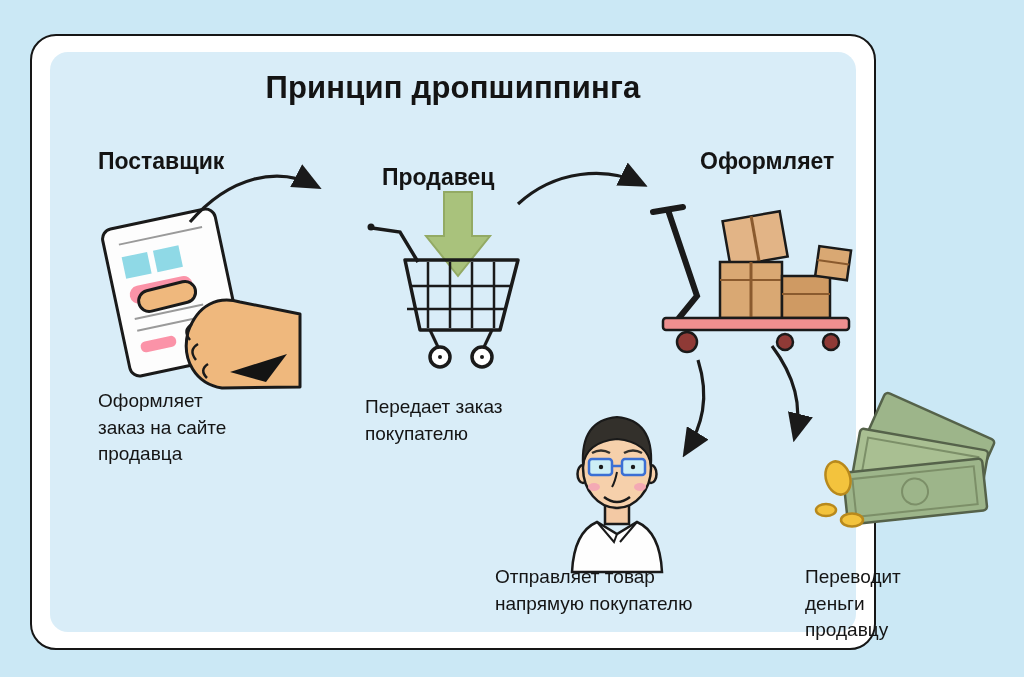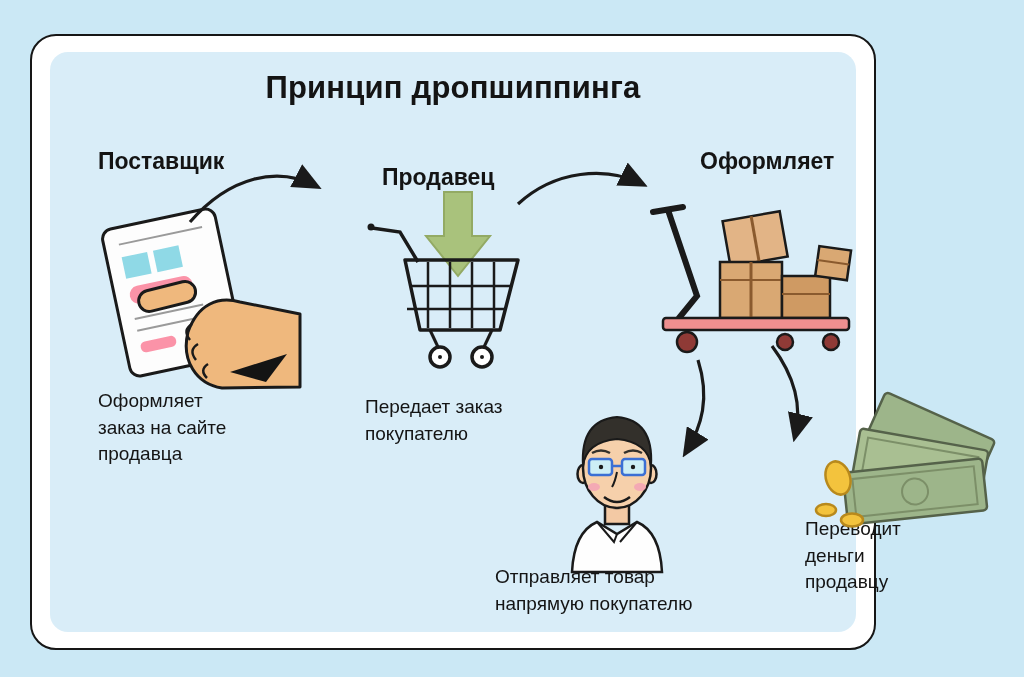--- a/index.html
+++ b/index.html
@@ -45,21 +45,21 @@
     <div class="role-label" style="left:332px;top:112px;">Продавец</div>
     <div class="role-label" style="left:650px;top:96px;">Оформляет</div>
 
     <div class="caption" style="left:48px;top:336px;">Оформляет
 заказ на сайте
 продавца</div>
     <div class="caption" style="left:315px;top:342px;">Передает заказ
 покупателю</div>
     <div class="caption" style="left:445px;top:512px;">Отправляет товар
 напрямую покупателю</div>
-    <div class="caption" style="left:755px;top:464px;">Переводит
+    <div class="caption" style="left:755px;top:512px;">Переводит
 деньги продавцу</div>
 
     <div class="art" style="left:30px;top:140px;">
       <svg width="220" height="200" viewBox="0 0 220 200">
         <g transform="rotate(-12 95 100)">
           <rect x="35" y="25" width="115" height="150" rx="10" fill="#fdfdfd" stroke="#1a1a1a" stroke-width="3"></rect>
           <line x1="50" y1="42" x2="135" y2="42" stroke="#9a9a9a" stroke-width="2"></line>
           <rect x="50" y="55" width="26" height="22" fill="#8fd9e6"></rect>
           <rect x="82" y="55" width="26" height="22" fill="#8fd9e6"></rect>
           <rect x="50" y="86" width="64" height="18" rx="9" fill="#fb93a8"></rect>

